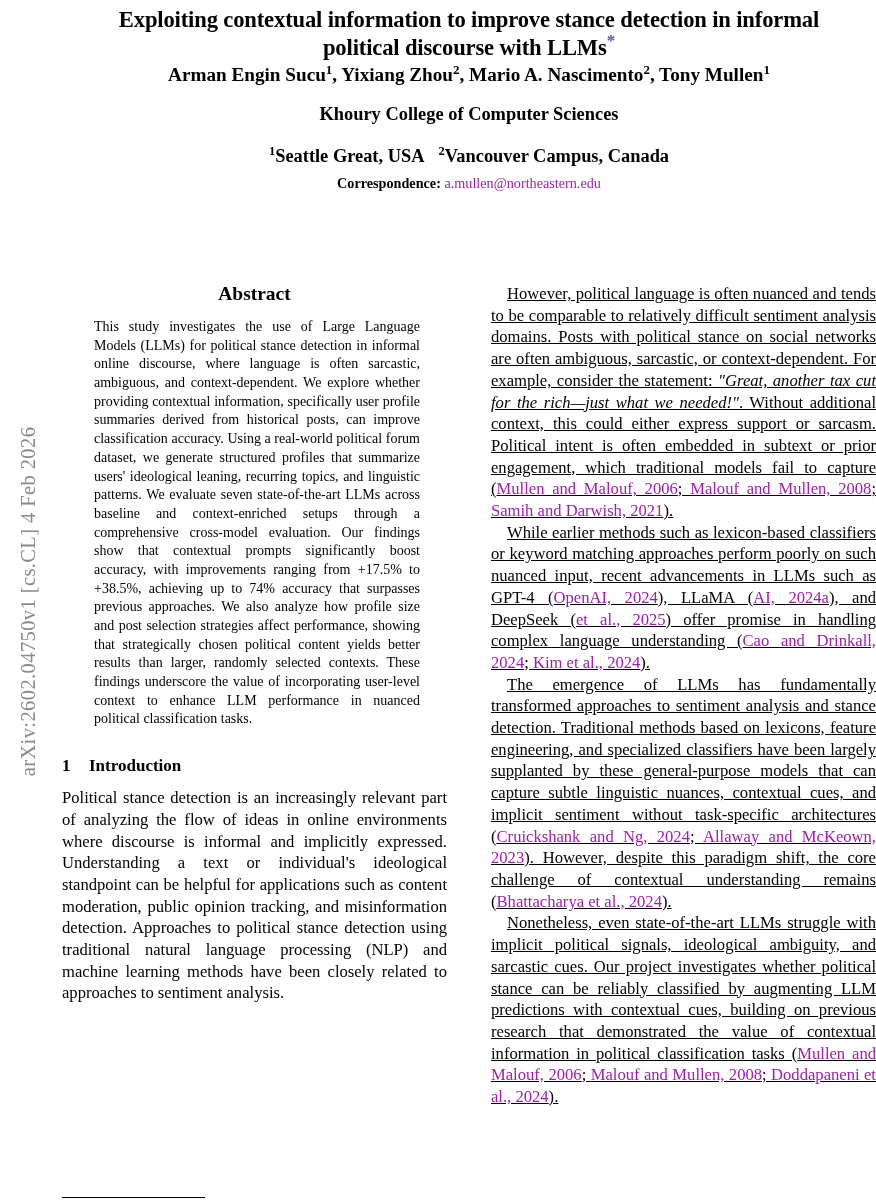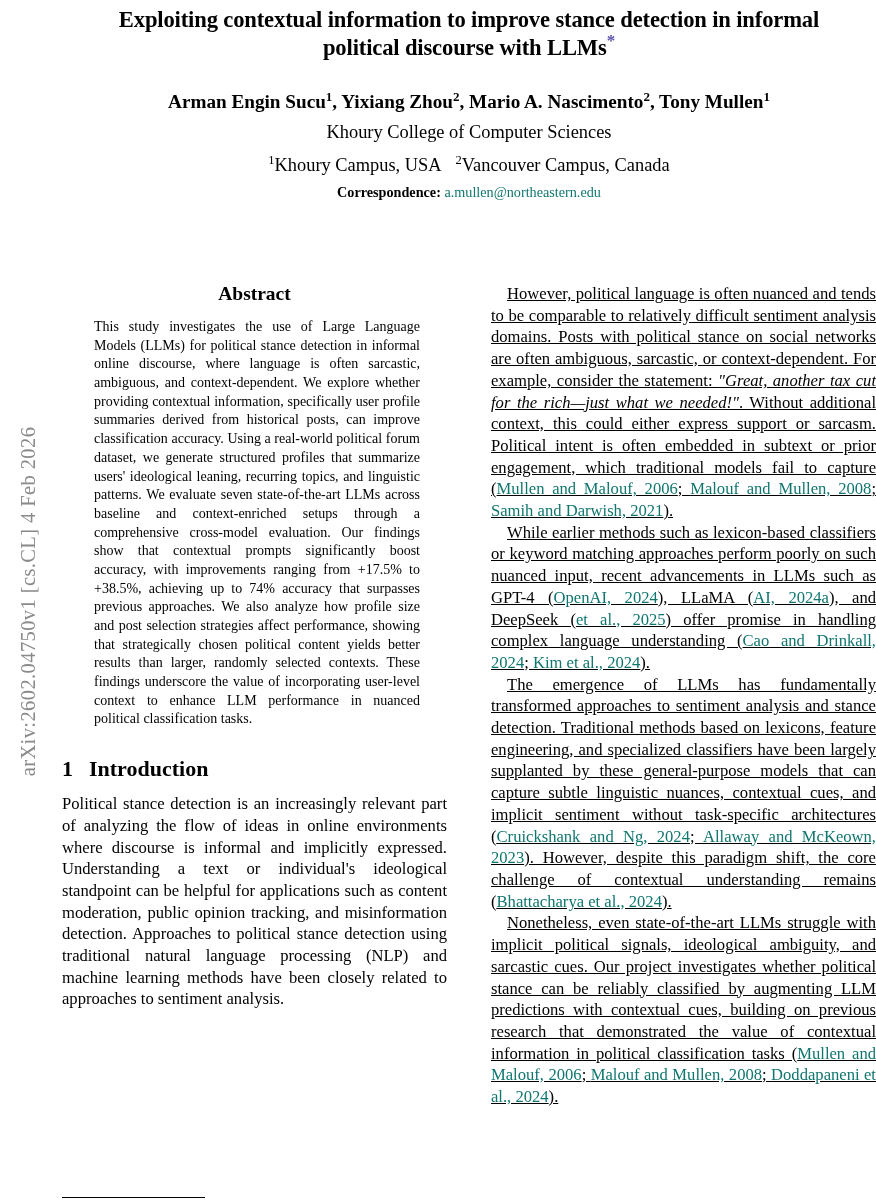--- a/index.html
+++ b/index.html
@@ -54,41 +54,41 @@
   }
   .title-star {
     color: #5a53a8;
     font-weight: bold;
     font-size: 17px;
     vertical-align: super;
     line-height: 0;
   }
 
   #authors {
-    margin-top: 27px;
     font-size: 19.2px;
     font-weight: bold;
     line-height: 1.2;
   }
   #authors sup { font-size: 13px; font-weight: bold; }
 
   .affil {
     font-size: 18.4px;
     line-height: 1.27;
-    margin-top: 8px;
+    margin-top: 17px;
+    font-weight: bold;
   }
   .affil sup { font-size: 12.5px; }
   .campus-gap { display: inline-block; width: 14px; }
 
   #correspondence {
     margin-top: 7px;
     font-size: 14.2px;
   }
   #correspondence .corr-label { font-weight: bold; }
-  .link { color: #0f766e; }
+  .link { color: #a21caf; }
 
   
   #columns {
     position: absolute;
     top: 244px;
     left: 0;
     width: 814px;
     height: 956px;
   }
   .col {
@@ -112,21 +112,21 @@
     margin: 0 27px 0 32px;
     font-size: 14px;
     line-height: 1.335;
     text-align: justify;
     text-justify: inter-word;
     hyphens: manual;
   }
 
   
   .section-heading {
-    font-size: 22px;
+    font-size: 17px;
     font-weight: bold;
     margin: 27px 0 11px 0;
   }
   .section-heading .sec-num {
     display: inline-block;
     width: 27px;
   }
 
   
   p.body {
@@ -186,21 +186,21 @@
       <br>
       <span>political discourse with LLMs</span><span class="title-star">*</span>
     </h1>
 
     <div id="authors">
       <span>Arman Engin Sucu</span><sup>1</sup><span>, Yixiang Zhou</span><sup>2</sup><span>, Mario A. Nascimento</span><sup>2</sup><span>, Tony Mullen</span><sup>1</sup>
     </div>
 
     <div class="affil">Khoury College of Computer Sciences</div>
     <div class="affil">
-      <sup>1</sup><span>Khoury Campus, USA</span><span class="campus-gap"></span><sup>2</sup><span>Vancouver Campus, Canada</span>
+      <sup>1</sup><span>Seattle Great, USA</span><span class="campus-gap"></span><sup>2</sup><span>Vancouver Campus, Canada</span>
     </div>
 
     <div id="correspondence">
       <span class="corr-label">Correspondence:</span>
       <span class="link">a.mullen@northeastern.edu</span>
     </div>
   </div>
 
   <div id="columns">
 

